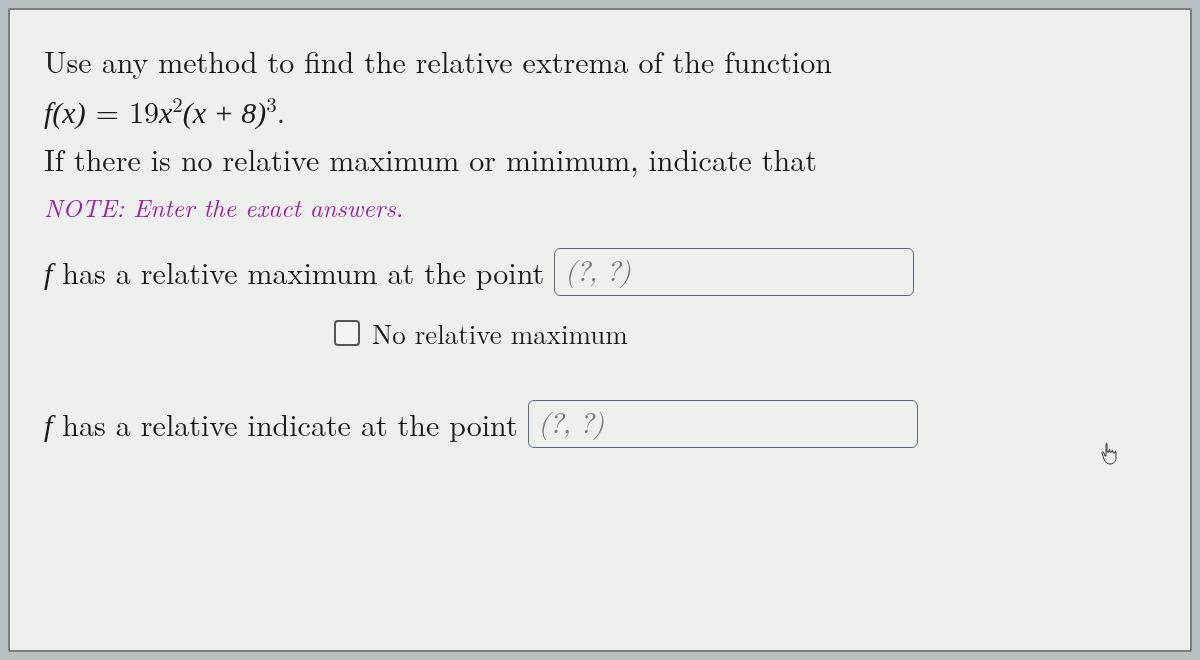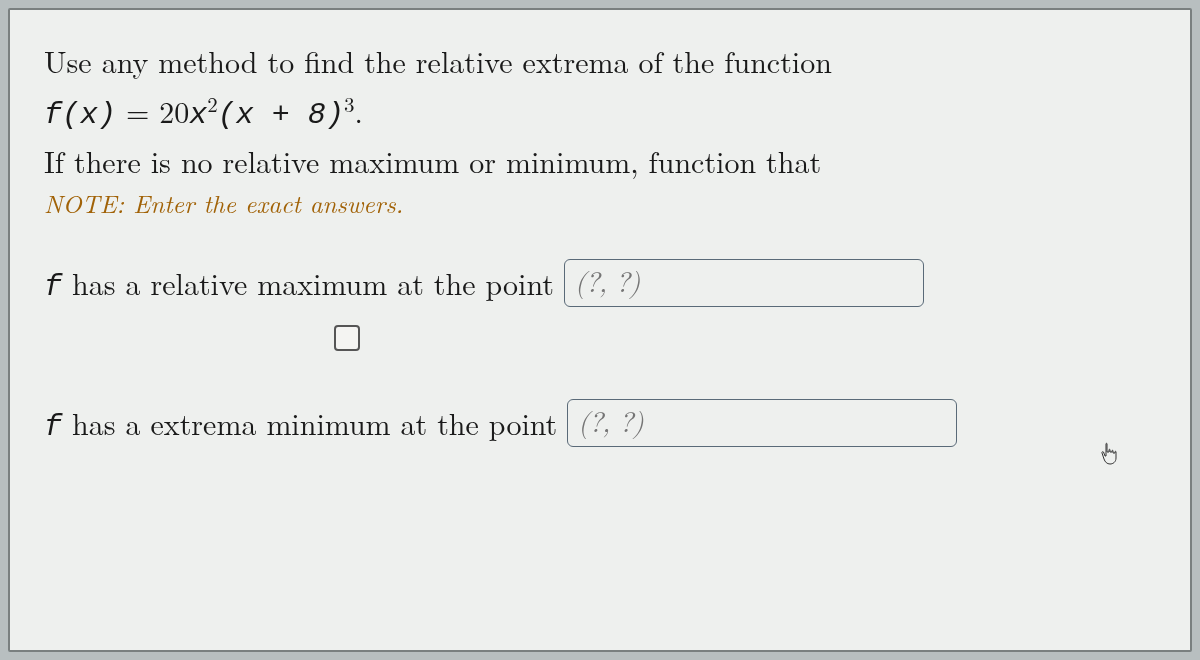--- a/index.html
+++ b/index.html
@@ -24,29 +24,30 @@
     position: relative;
     color: #222;
   }
   .problem-text {
     font-size: 30px;
     line-height: 1.55;
     color: #1a1a1a;
   }
   .math {
     font-style: italic;
-    font-family: Liberation Mono, monospace;
+    font-family: Liberation Serif, serif;
   }
   .note {
     font-size: 25px;
     font-style: italic;
-    color: #a16207;
+    color: #a21caf;
+    margin-top: 6px;
   }
   .answer-block {
-    margin-top: 39px;
+    margin-top: 24px;
   }
   .answer-row {
     display: flex;
     align-items: center;
     font-size: 30px;
     color: #1a1a1a;
     gap: 10px;
   }
   .answer-input {
     flex: 0 0 auto;
@@ -104,47 +105,48 @@
   }
 </style>
 </head>
 <body>
 
 <div class="panel">
 
   <div class="problem-text">
     <div>Use any method to find the relative extrema of the function</div>
     <div class="fline">
-      <span class="math">f(x)</span><span> = </span><span>20</span><span class="math">x</span><sup>2</sup><span class="math">(x + 8)</span><sup>3</sup><span>.</span>
+      <span class="math">f(x)</span><span> = </span><span>19</span><span class="math">x</span><sup>2</sup><span class="math">(x + 8)</span><sup>3</sup><span>.</span>
     </div>
-    <div>If there is no relative maximum or minimum, function that</div>
+    <div>If there is no relative maximum or minimum, indicate that</div>
   </div>
 
   <div class="note">
     <span>NOTE:</span><span> Enter the exact answers.</span>
   </div>
 
   <div class="answer-block">
     <div class="answer-row">
       <span>
         <span class="math">f</span><span> has a relative maximum at the point </span>
       </span>
       <input class="answer-input" type="text" placeholder="(?, ?)" style="">
     </div>
     <div class="checkbox-row">
       <span class="chk" role="checkbox" aria-checked="false"></span>
+      <span>No relative maximum</span>
     </div>
   </div>
 
   <div class="gap"></div>
 
   <div class="answer-block" style="margin-top:0">
     <div class="answer-row">
       <span>
-        <span class="math">f</span><span> has a extrema minimum at the point </span>
+        <span class="math">f</span><span> has a relative indicate at the point </span>
       </span>
       <input class="answer-input min" type="text" placeholder="(?, ?)" style="">
     </div>
   </div>
 
   <svg class="cursor-icon" viewBox="0 0 24 28">
     <path d="M8 4 C8 3 9 3 9 4 L9 12 L11 12 L11 10 C11 9 12 9 12 10 L12 12 L14 12 L14 11 C14 10 15 10 15 11 L15 13 L17 13 L17 12 C17 11 18 11 18 12 L18 18 C18 22 15 24 12 24 C9 24 7 22 6 19 L4 13 C3.5 12 5 11 5.5 12 L7 16 L8 16 Z" fill="none" stroke="#333" stroke-width="1"></path>
   </svg>
 
 </div>

